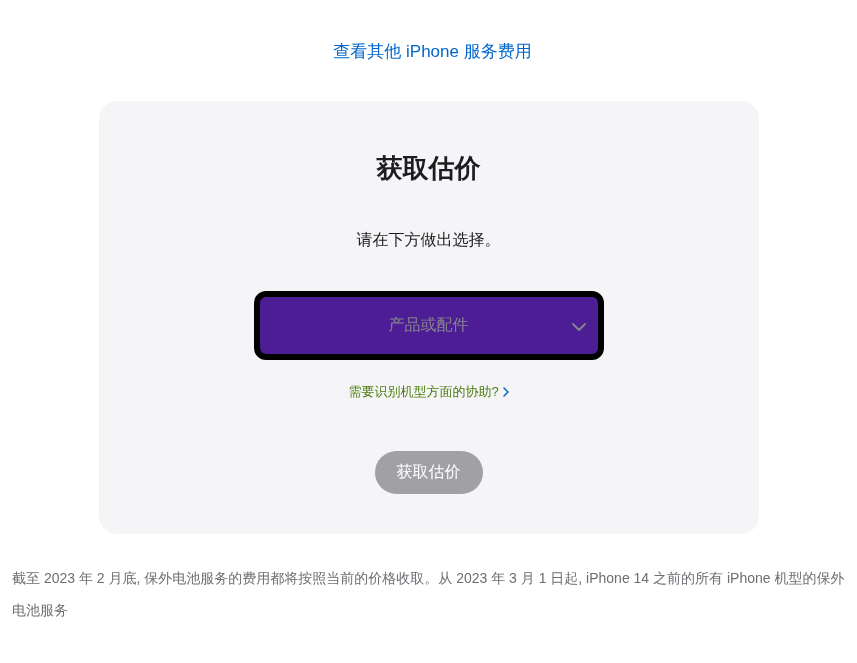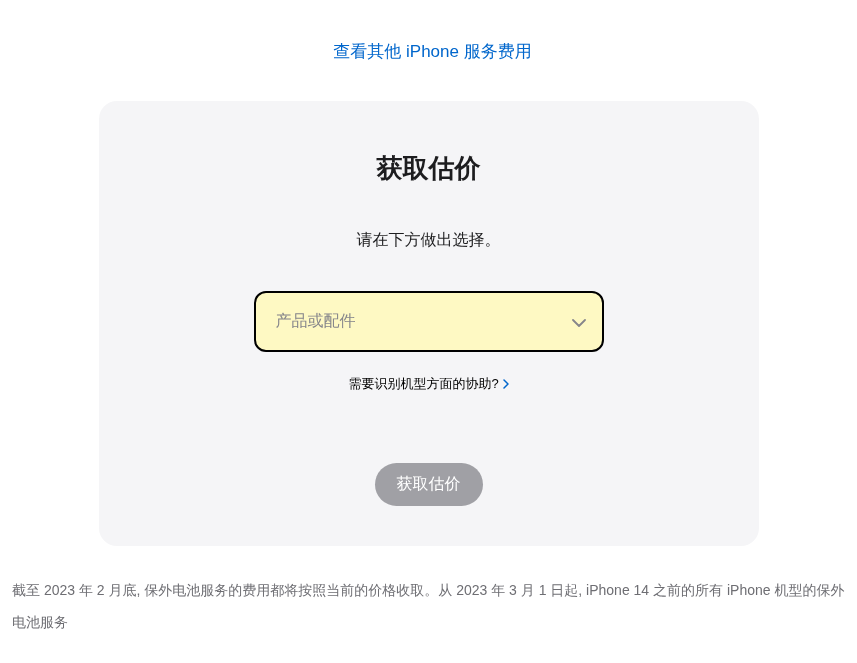--- a/index.html
+++ b/index.html
@@ -45,46 +45,46 @@
       margin-bottom: 40px;
       margin-top: 44px;
     }
     .select-wrapper {
       position: relative;
       max-width: 350px;
       margin: 0 auto 22px auto;
     }
     .select-box {
       width: 100%;
-      background: #fef9c3;
-      border: 2px solid #000000;
+      background: #4c1d95;
+      border: 6px solid #000000;
       border-radius: 12px;
       padding: 18px 20px;
       font-size: 16px;
       color: #86868b;
-      text-align: left;
+      text-align: center;
       cursor: pointer;
       appearance: none;
       position: relative;
     }
     .select-chevron {
       position: absolute;
       right: 18px;
       top: 50%;
       transform: translateY(-50%);
       pointer-events: none;
       color: #86868b;
     }
     .help-link {
-      color: #000000;
+      color: #4d7c0f;
       font-size: 13px;
       text-decoration: none;
       display: inline-flex;
       align-items: center;
-      margin-bottom: 70px;
+      margin-bottom: 50px;
     }
     .help-link-chevron {
       margin-left: 4px;
     }
     .submit-btn {
       background: #a0a0a5;
       color: #ffffff;
       border: none;
       border-radius: 22px;
       padding: 11px 22px;

